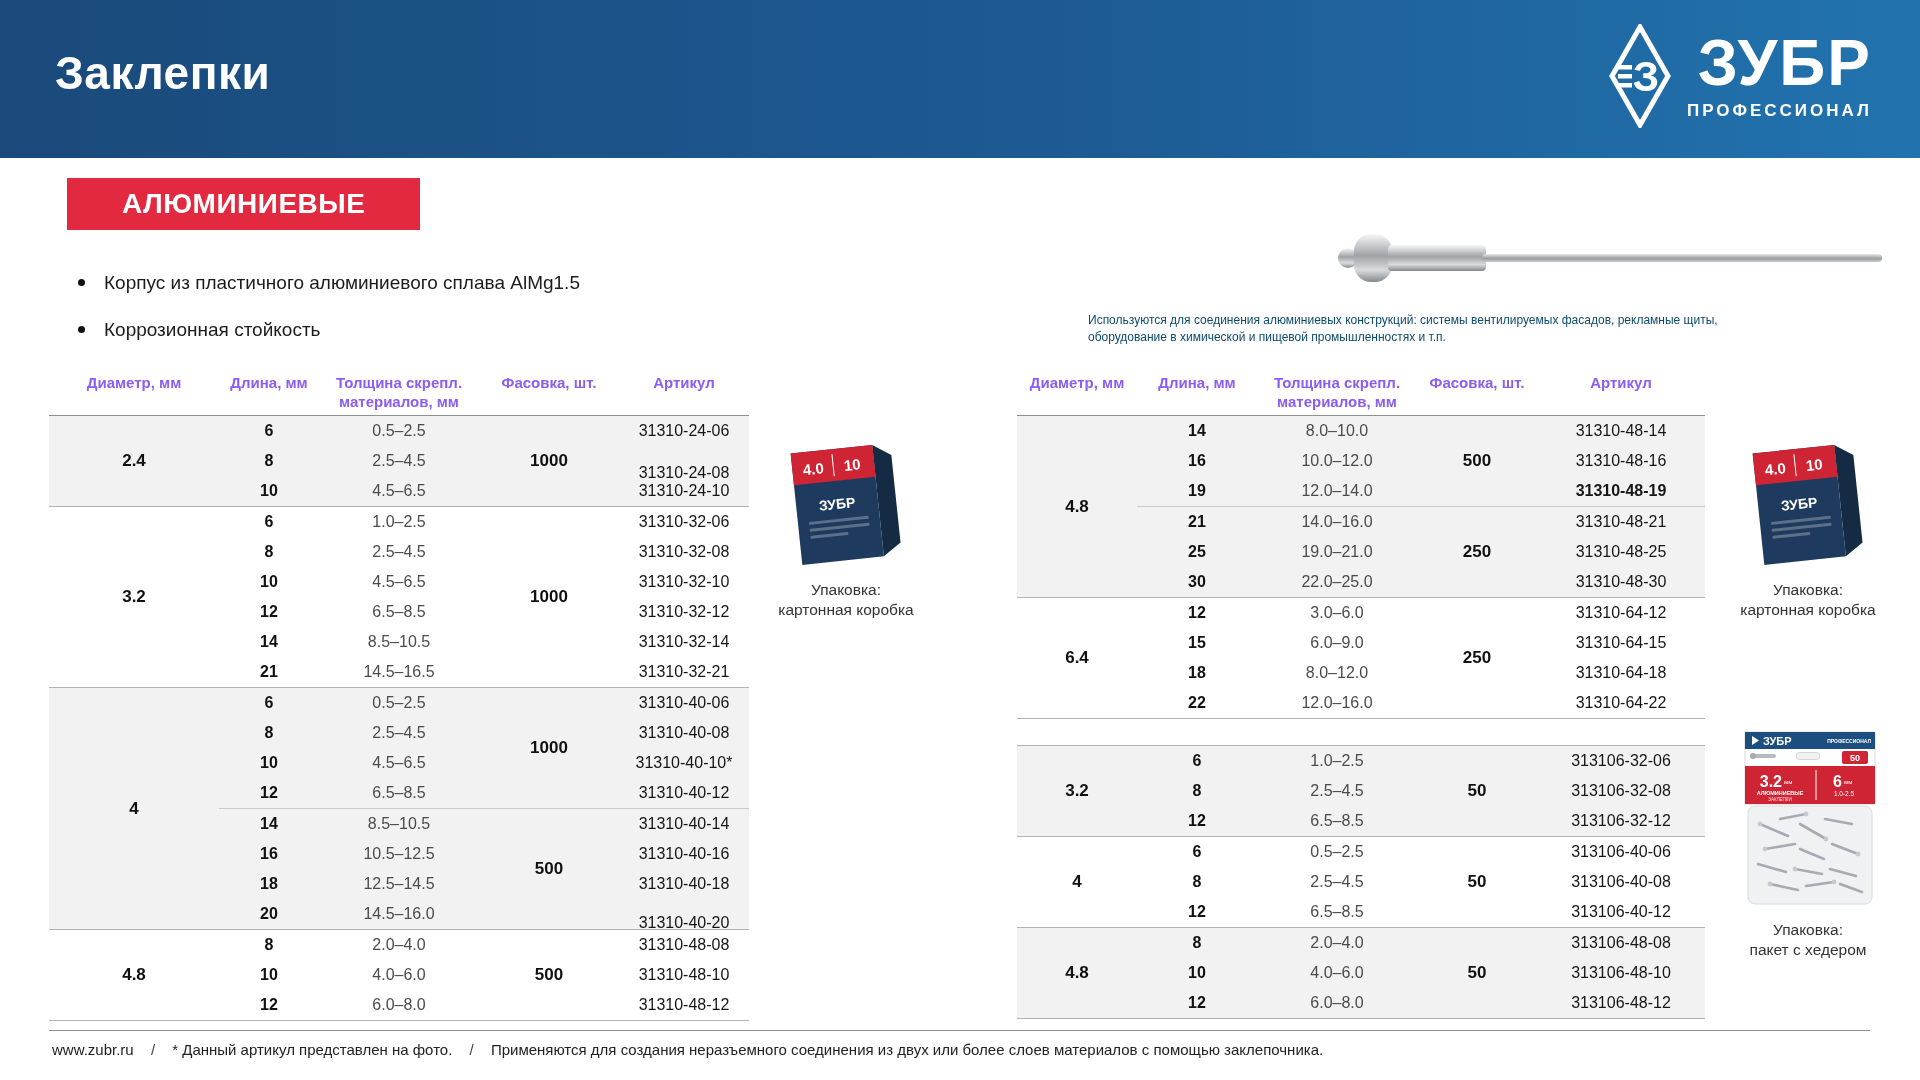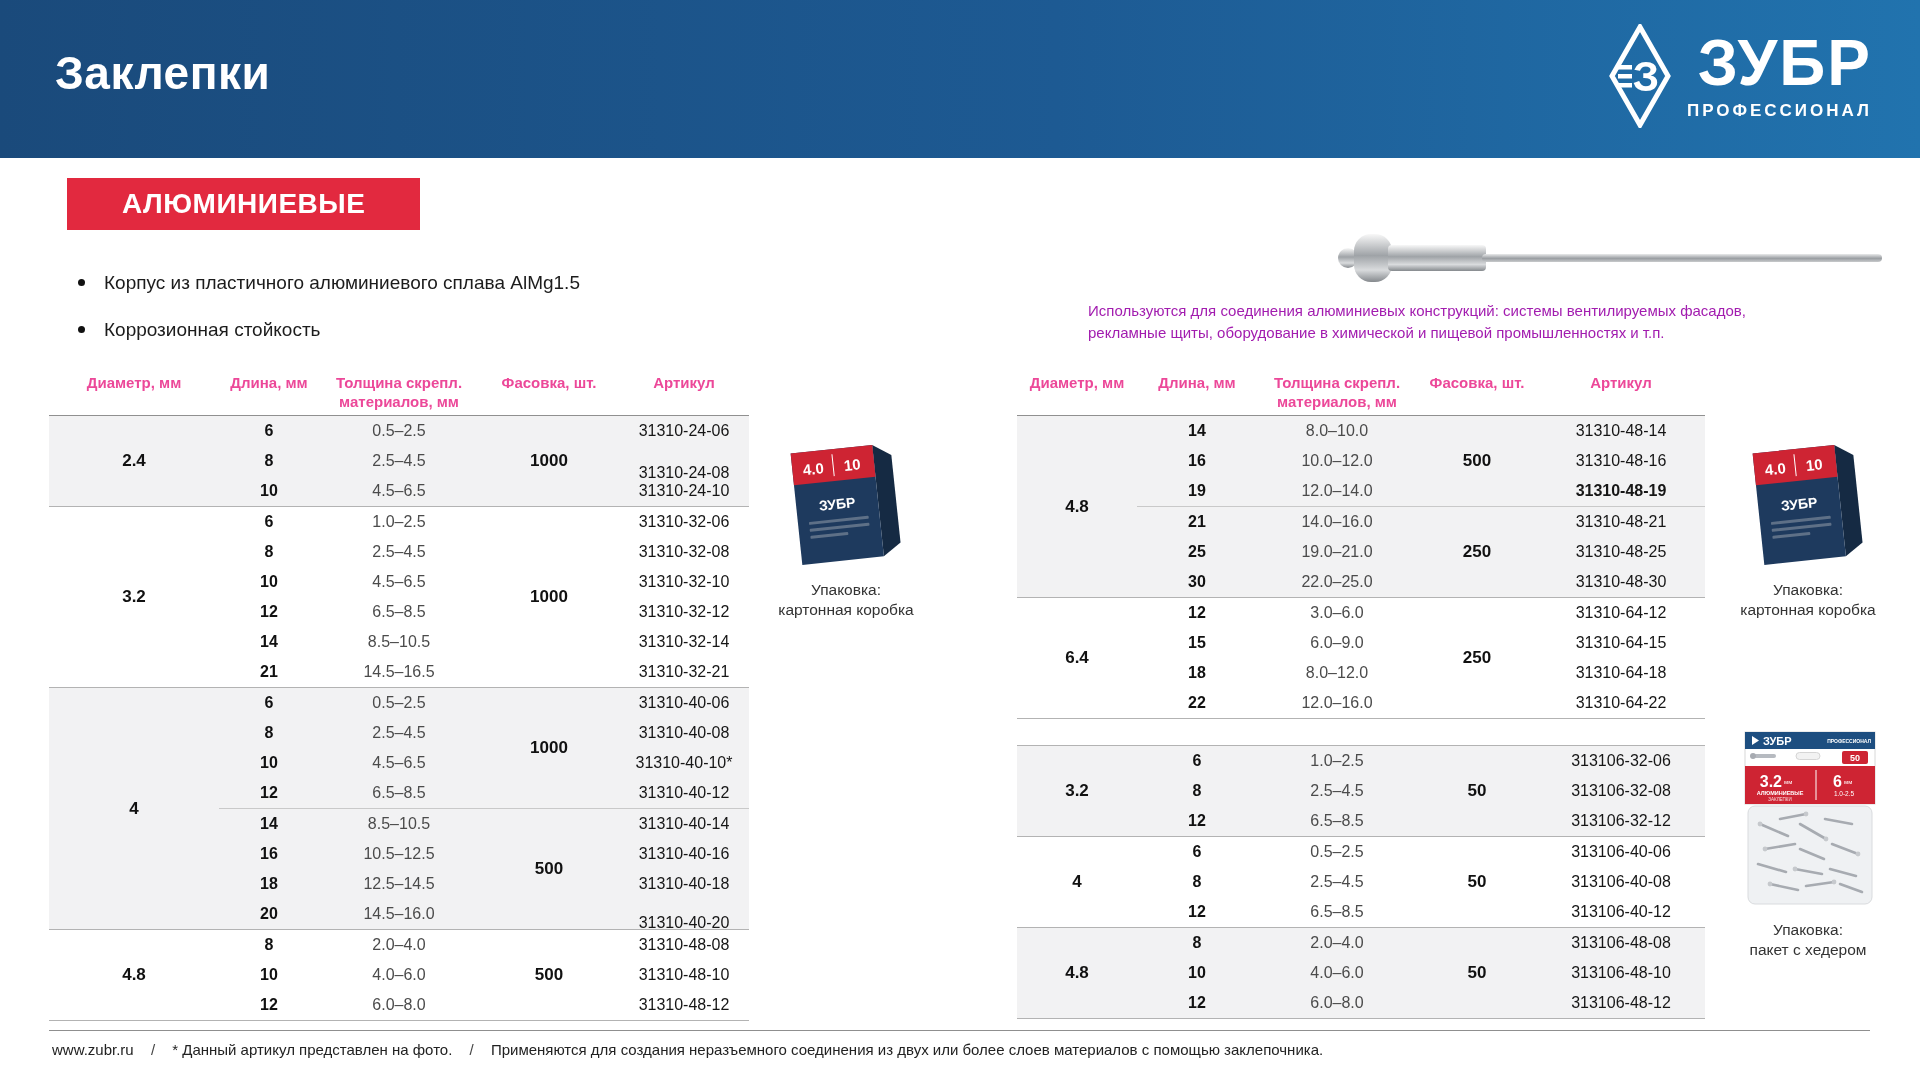--- a/index.html
+++ b/index.html
@@ -17,31 +17,31 @@
 
   
   .badge { position:absolute; left:67px; top:178px; background:#e2293f; color:#fff;
            font-size:28px; font-weight:700; line-height:1; padding:12px 55px; letter-spacing:.5px; }
   .features { position:absolute; left:78px; top:247px; list-style:none; }
   .features li { display:flex; gap:19px; margin-bottom:13px; font-size:19px; color:#1c1c1c; line-height:23px;margin-top:24px; }
   .features .dot { width:7px; height:7px; border-radius:50%; background:#111; margin-top:8px; flex:0 0 auto; }
 
   
   .rivet { position:absolute; left:1332px; top:218px; }
-  .desc { position:absolute; left:1088px; top:300px; width:695px; font-size:15px; line-height:1.45; color:#a21caf; }
+  .desc { position:absolute; left:1088px; top:312px; width:695px; font-size:12px; line-height:1.45; color:#0c4a6e; }
 
   
   .tbl { position:absolute; border-bottom:1px solid #b3b3b3; }
   .tbl-left  { left:49px;  top:373px; width:700px; --dia:170px; --len:100px; --thick:160px; --pack:140px; --sku:130px; }
   .tbl-right-top    { left:1017px; top:373px; width:688px; --dia:120px; --len:120px; --thick:160px; --pack:120px; --sku:168px; }
   .tbl-right-bottom { left:1017px; top:745px; width:688px; border-top:1px solid #b3b3b3;
                       --dia:120px; --len:120px; --thick:160px; --pack:120px; --sku:168px; }
   .thead { display:grid; grid-template-columns:var(--dia) var(--len) var(--thick) var(--pack) var(--sku);
            height:43px; border-bottom:1px solid #909090; align-items:start; }
-  .hc { font-size:15px; font-weight:700; color:#ec4899; text-align:center; white-space:pre-line; line-height:1.25; padding-top:1px; }
+  .hc { font-size:15px; font-weight:700; color:#8b5cf6; text-align:center; white-space:pre-line; line-height:1.25; padding-top:1px; }
   .tgroup { display:grid; grid-template-columns:var(--dia) 1fr; }
   .tgroup.shade { background:#f2f2f3; }
   .tbody .tgroup + .tgroup { border-top:1px solid #b3b3b3; }
   .sub { display:grid; grid-template-columns:var(--len) var(--thick) var(--pack) var(--sku); grid-auto-rows:30px; }
   .sub + .sub { border-top:1px solid #c9c9c9; }
   .cell { display:flex; align-items:center; justify-content:center; font-size:16px; }
   .cell.dia  { font-weight:700; font-size:17px; color:#111; }
   .cell.len  { grid-column:1; font-weight:700; color:#111; }
   .cell.thick{ grid-column:2; color:#4b4b4b; }
   .cell.pack { grid-column:3; font-weight:700; font-size:17px; color:#111; }

